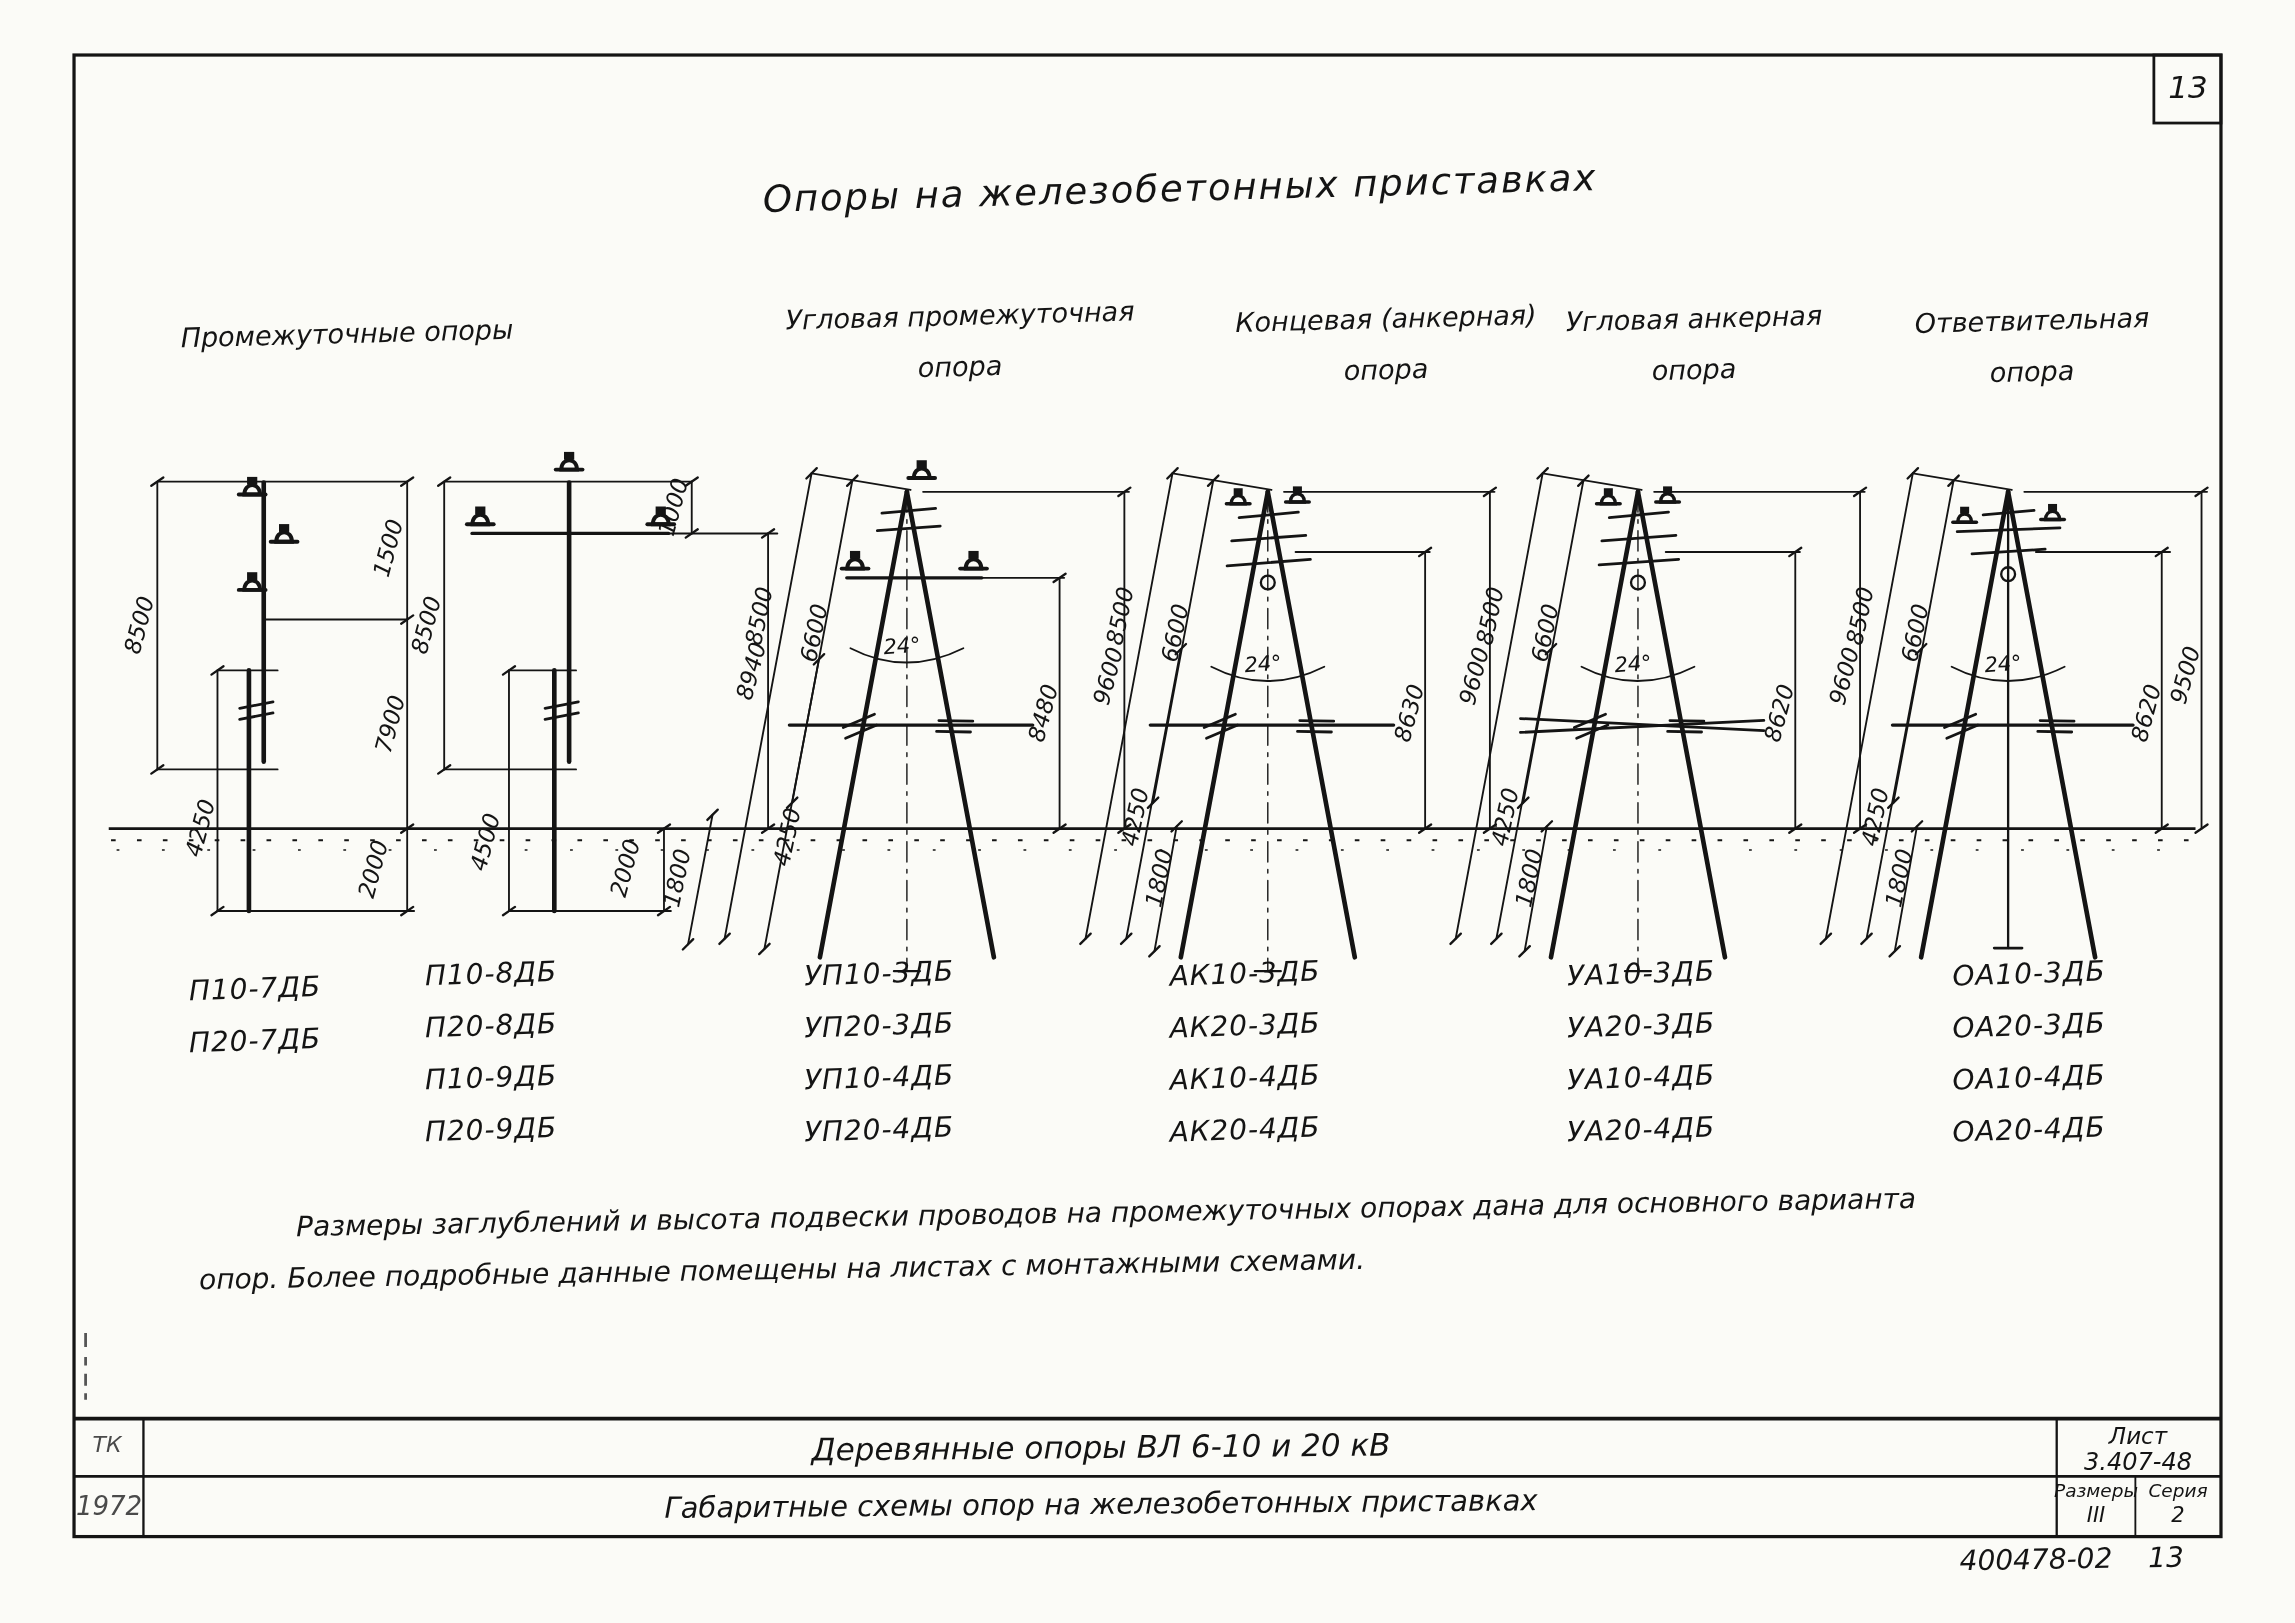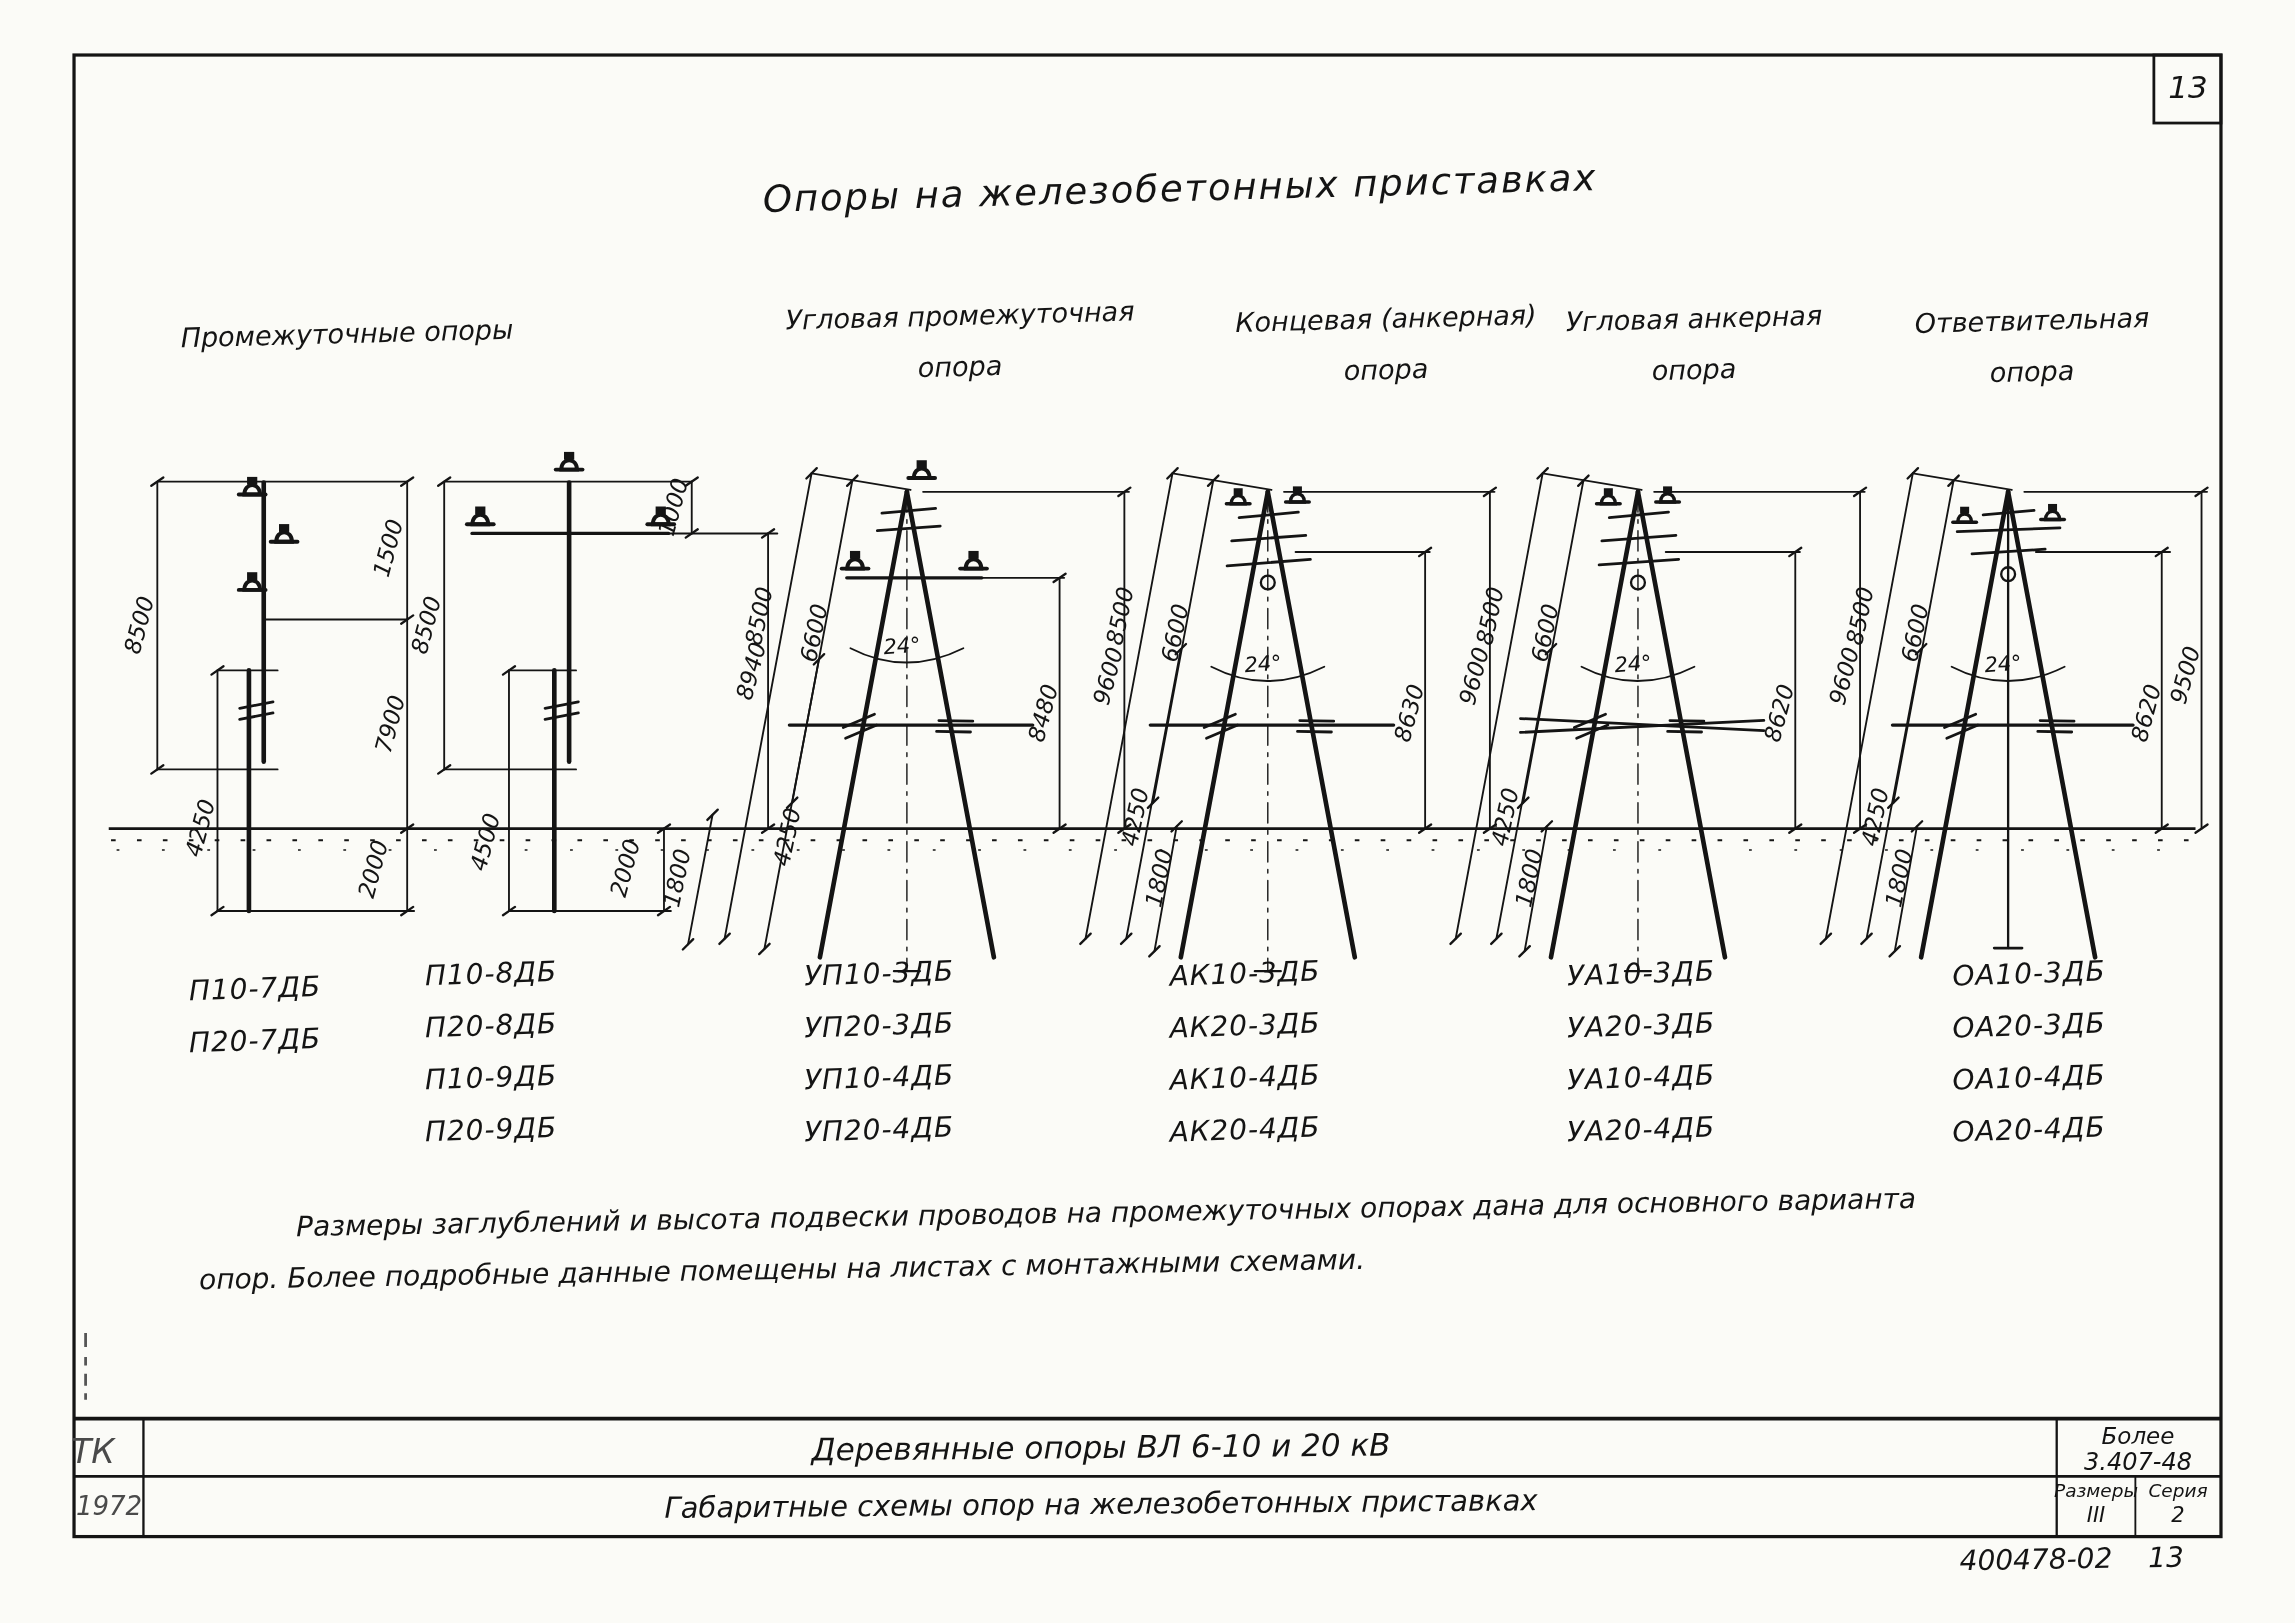--- a/index.html
+++ b/index.html
@@ -357,27 +357,27 @@
 <div class="t typ" style="left:1641px;top:1113px">УА20-4ДБ</div>
 
 <div class="t typ" style="left:2029px;top:957px">ОА10-3ДБ</div>
 <div class="t typ" style="left:2029px;top:1009px">ОА20-3ДБ</div>
 <div class="t typ" style="left:2029px;top:1061px">ОА10-4ДБ</div>
 <div class="t typ" style="left:2029px;top:1113px">ОА20-4ДБ</div>
 
 <div class="t note" style="left:296px;top:1196px">Размеры  заглублений  и  высота подвески  проводов  на  промежуточных  опорах  дана  для  основного  варианта</div>
 <div class="t note" style="left:199px;top:1253px">опор.  Более   подробные   данные   помещены   на  листах   с   монтажными   схемами.</div>
 
-<div class="t stamp" style="left:93px;top:1432px;font-size:33px;transform:translate(-50%,0)">ТК</div>
+<div class="t stamp" style="left:107px;top:1432px;font-size:22px;transform:translate(-50%,0)">ТК</div>
 <div class="t stamp" style="left:109px;top:1491px;font-size:26px;transform:translate(-50%,0)">1972</div>
 
 <div class="t" style="left:1101px;top:1429px;font-size:31px;transform:translate(-50%,0) rotate(-0.5deg)">Деревянные    опоры   ВЛ   6-10   и   20 кВ</div>
 <div class="t" style="left:1101px;top:1487px;font-size:29px;transform:translate(-50%,0) rotate(-0.5deg)">Габаритные  схемы   опор   на   железобетонных   приставках</div>
 
-<div class="t" style="left:2138px;top:1423px;font-size:23px;transform:translate(-50%,0)">Более</div>
+<div class="t" style="left:2138px;top:1423px;font-size:23px;transform:translate(-50%,0)">Лист</div>
 <div class="t" style="left:2138px;top:1448px;font-size:24px;transform:translate(-50%,0)">3.407-48</div>
 <div class="t" style="left:2096px;top:1480px;font-size:18.5px;transform:translate(-50%,0)">Размеры</div>
 <div class="t" style="left:2096px;top:1503px;font-size:21px;transform:translate(-50%,0)">III</div>
 <div class="t" style="left:2178px;top:1480px;font-size:18.5px;transform:translate(-50%,0)">Серия</div>
 <div class="t" style="left:2178px;top:1503px;font-size:21px;transform:translate(-50%,0)">2</div>
 
 <div class="t" style="left:2036px;top:1543px;font-size:28px;transform:translate(-50%,0) rotate(-1deg)">400478-02</div>
 <div class="t" style="left:2166px;top:1541px;font-size:28px;transform:translate(-50%,0) rotate(-1deg)">13</div>
 
 

